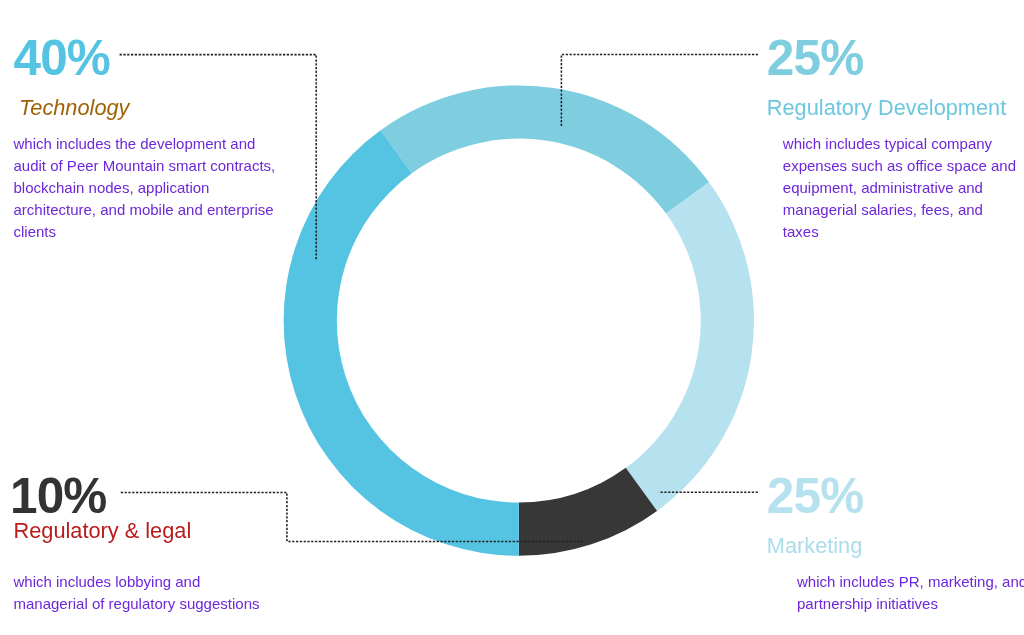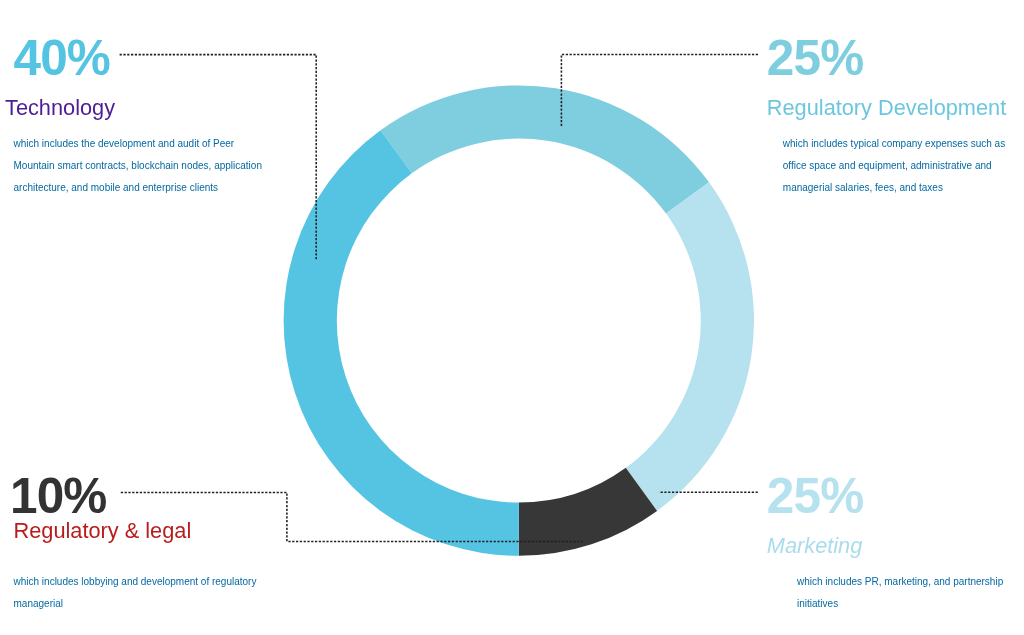--- a/index.html
+++ b/index.html
@@ -24,22 +24,22 @@
     white-space: nowrap;
   }
   .cat {
     position: absolute;
     font-size: 21.75px;
     line-height: 21.75px;
     white-space: nowrap;
   }
   .desc {
     position: absolute;
-    color: #0369a1;
-    font-size: 10px;
+    color: #6d28d9;
+    font-size: 15px;
     line-height: 22px;
   }
 </style>
 </head>
 <body>
 
 <div class="stage">
 
   <svg class="donut" width="1024" height="635" viewBox="0 0 1024 635">
     <g id="donut-segments">
@@ -51,35 +51,35 @@
     <g id="callout-connectors" fill="none" stroke="#231f20" stroke-width="1.55" stroke-dasharray="2.25 1.55">
         <path d="M 119.6 54.6 L 316.2 54.6 L 316.2 260"></path>
         <path d="M 758 54.4 L 561.4 54.4 L 561.4 127.2"></path>
         <path d="M 120.8 492.4 L 286.9 492.4 L 286.9 541.4 L 582.6 541.4"></path>
         <path d="M 757.8 492.3 L 658.9 492.3"></path>
       </g>
   </svg>
 
   <div>
     <div class="pct" style="left: 13.5px; top: 32.7px; color: rgb(85, 196, 226);">40%</div>
-    <div class="cat" style="left: 5px; top: 97.1px; color: #4c1d95;">Technology</div>
+    <div class="cat" style="left: 19px; top: 97.1px; color: #a16207; font-style: italic;">Technology</div>
     <div class="desc" style="left:13.5px; top:133.4px; width:262px;">which includes the development and audit of Peer Mountain smart contracts, blockchain nodes, application architecture, and mobile and enterprise clients</div>
   </div>
 
   <div>
     <div class="pct" style="left: 766.8px; top: 32.7px; color: rgb(126, 206, 224);">25%</div>
     <div class="cat" style="left: 766.8px; top: 97.1px; color: rgb(108, 199, 222);">Regulatory Development</div>
     <div class="desc" style="left:766.8px; top:133.4px; width:240px;margin-left:16px;">which includes typical company expenses such as office space and equipment, administrative and managerial salaries, fees, and taxes</div>
   </div>
 
   <div>
     <div class="pct" style="left: 10px; top: 470.8px; color: rgb(51, 51, 51);">10%</div>
     <div class="cat" style="left: 13.5px; top: 520px; color: #b91c1c;">Regulatory &amp; legal</div>
-    <div class="desc" style="left:13.5px; top:570.6px; width:262px;">which includes lobbying and development of regulatory managerial</div>
+    <div class="desc" style="left:13.5px; top:570.6px; width:262px;">which includes lobbying and managerial of regulatory suggestions</div>
   </div>
 
   <div>
     <div class="pct" style="left: 766.8px; top: 470.8px; color: rgb(182, 225, 238);">25%</div>
-    <div class="cat" style="left: 766.8px; top: 534.8px; color: rgb(169, 220, 236); font-style: italic;">Marketing</div>
+    <div class="cat" style="left: 766.8px; top: 534.8px; color: rgb(169, 220, 236);">Marketing</div>
     <div class="desc" style="left:797px; top:570.6px; width:240px;">which includes PR, marketing, and partnership initiatives</div>
   </div>
 
 </div>
 
 </body></html>

